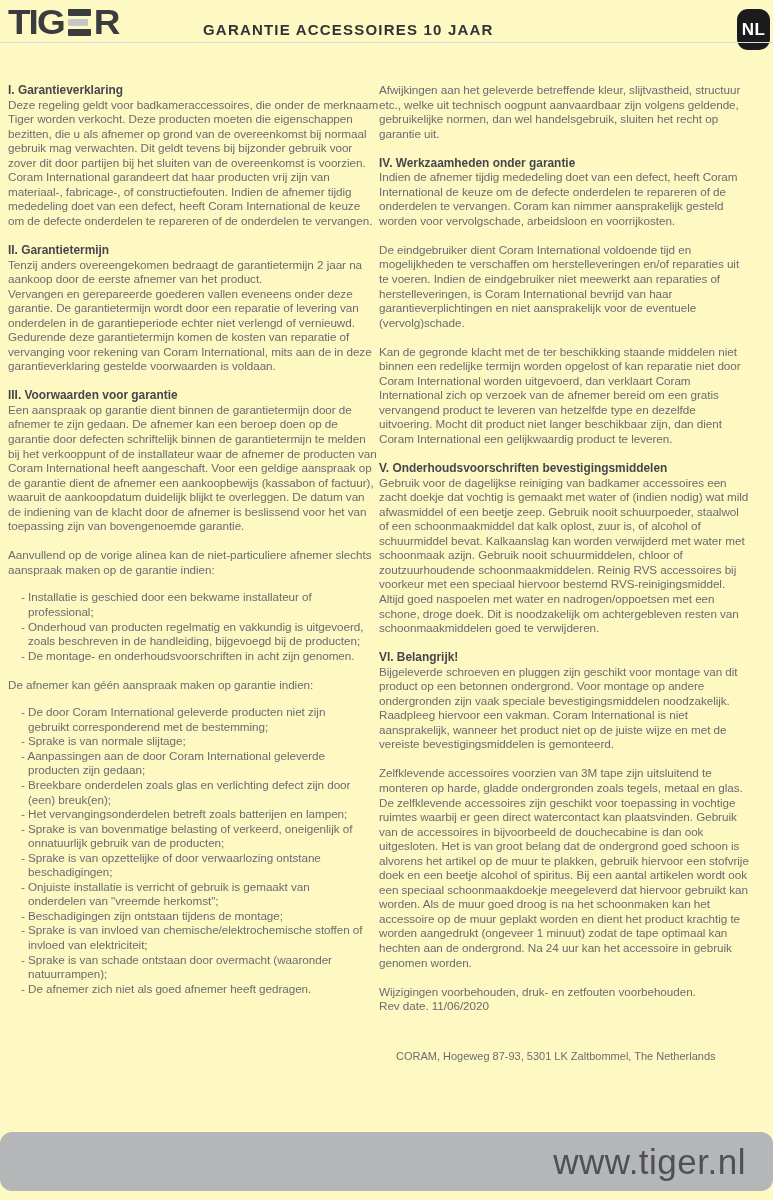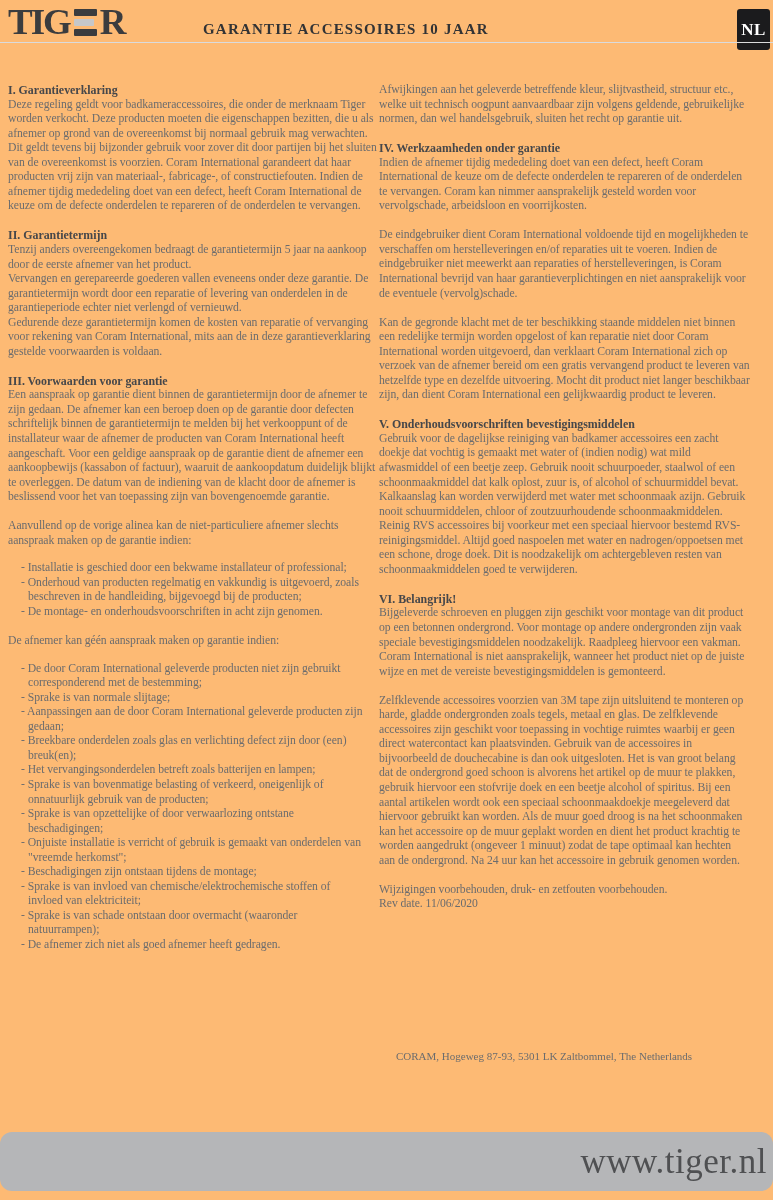--- a/index.html
+++ b/index.html
@@ -1,37 +1,37 @@
 <!DOCTYPE html>
 <html><head>
 <meta charset="utf-8">
 <style>
   html,body{margin:0;padding:0;background:#e9e9e9;}
   .page{
     position:relative;width:773px;height:1200px;margin:0 auto;
-    background:#fdba74;overflow:hidden;
-    font-family:Liberation Serif, serif;
+    background:#fef9c3;overflow:hidden;
+    font-family:Liberation Sans, sans-serif;
   }
   
   .hdr{position:absolute;top:0;left:0;right:0;height:42px;}
   .logo{position:absolute;left:8px;top:4px;display:flex;align-items:center;}
   .logo-txt{
     font-size:37px;font-weight:900;color:#3b3c3e;letter-spacing:-2px;
     line-height:36px;transform:scaleY(.96);
   }
   .logo-e{display:inline-flex;flex-direction:column;gap:3px;margin:0 3px 0 4px;}
   .logo-e i{display:block;width:23px;height:7px;background:#3b3c3e;border-radius:1px;}
   .logo-e i.mid{background:#c6c7c9;width:20px;}
   .doc-title{
     position:absolute;left:203px;top:21px;margin:0;
     font-size:15px;font-weight:bold;color:#323335;letter-spacing:1.2px;
   }
   .nl-badge{
     position:absolute;right:3px;top:9px;width:33px;height:41px;
-    background:#1b1b1d;color:#ffffff;border-radius:3px;
+    background:#1b1b1d;color:#ffffff;border-radius:11px;
     display:flex;align-items:center;justify-content:center;
     font-size:17px;font-weight:bold;letter-spacing:.5px;
   }
   .rule{position:absolute;left:0;right:0;top:42px;height:1px;background:#dadbdc;}
   
   .columns{position:absolute;top:83px;left:8px;width:759px;display:flex;}
   .col{width:371px;color:#6b6c6e;font-size:11.7px;line-height:14.55px;letter-spacing:-0.05px;}
   .col + .col{}
   .col p{margin:0;}
   .col h2{
@@ -46,21 +46,21 @@
     position:absolute;left:396px;top:1050px;width:371px;
     font-size:11px;color:#6b6c6e;
   }
   .footer-bar{
     position:absolute;left:0;right:0;top:1132px;height:59px;
     background:#b5b6b8;border-radius:12px;
     display:flex;align-items:center;justify-content:flex-end;
   }
   .site{
     font-size:35px;color:#4f5052;letter-spacing:.5px;
-    padding-right:6px;font-weight:normal;text-decoration:none;text-align:center;
+    padding-right:27px;font-weight:normal;text-decoration:none;text-align:center;
   }
 </style>
 </head>
 <body>
 
 <div class="page">
 
   <div class="hdr">
     <div class="logo">
       <span class="logo-txt">TIG</span>
@@ -75,21 +75,21 @@
     <div class="nl-badge">NL</div>
   </div>
 
   <div class="rule"></div>
 
   <div class="columns">
     <section class="col">
         <h2>I. Garantieverklaring</h2>
         <p>Deze regeling geldt voor badkameraccessoires, die onder de merknaam Tiger worden verkocht. Deze producten moeten die eigenschappen bezitten, die u als afnemer op grond van de overeenkomst bij normaal gebruik mag verwachten. Dit geldt tevens bij bijzonder gebruik voor zover dit door partijen bij het sluiten van de overeenkomst is voorzien. Coram International garandeert dat haar producten vrij zijn van materiaal-, fabricage-, of constructiefouten. Indien de afnemer tijdig mededeling doet van een defect, heeft Coram International de keuze om de defecte onderdelen te repareren of de onderdelen te vervangen.</p>
         <h2 class="gap">II. Garantietermijn</h2>
-        <p>Tenzij anders overeengekomen bedraagt de garantietermijn 5 jaar na aankoop door de eerste afnemer van het product.</p>
+        <p>Tenzij anders overeengekomen bedraagt de garantietermijn 2 jaar na aankoop door de eerste afnemer van het product.</p>
         <p>Vervangen en gerepareerde goederen vallen eveneens onder deze garantie. De garantietermijn wordt door een reparatie of levering van onderdelen in de garantieperiode echter niet verlengd of vernieuwd.</p>
         <p>Gedurende deze garantietermijn komen de kosten van reparatie of vervanging voor rekening van Coram International, mits aan de in deze garantieverklaring gestelde voorwaarden is voldaan.</p>
         <h2 class="gap">III. Voorwaarden voor garantie</h2>
         <p>Een aanspraak op garantie dient binnen de garantietermijn door de afnemer te zijn gedaan. De afnemer kan een beroep doen op de garantie door defecten schriftelijk binnen de garantietermijn te melden bij het verkooppunt of de installateur waar de afnemer de producten van Coram International heeft aangeschaft. Voor een geldige aanspraak op de garantie dient de afnemer een aankoopbewijs (kassabon of factuur), waaruit de aankoopdatum duidelijk blijkt te overleggen. De datum van de indiening van de klacht door de afnemer is beslissend voor het van toepassing zijn van bovengenoemde garantie.</p>
         <p class="gap">Aanvullend op de vorige alinea kan de niet-particuliere afnemer slechts aanspraak maken op de garantie indien:</p>
         <ul>
           <li>- Installatie is geschied door een bekwame installateur of professional;</li>
           <li>- Onderhoud van producten regelmatig en vakkundig is uitgevoerd, zoals beschreven in de handleiding, bijgevoegd bij de producten;</li>
           <li>- De montage- en onderhoudsvoorschriften in acht zijn genomen.</li>
         </ul>

